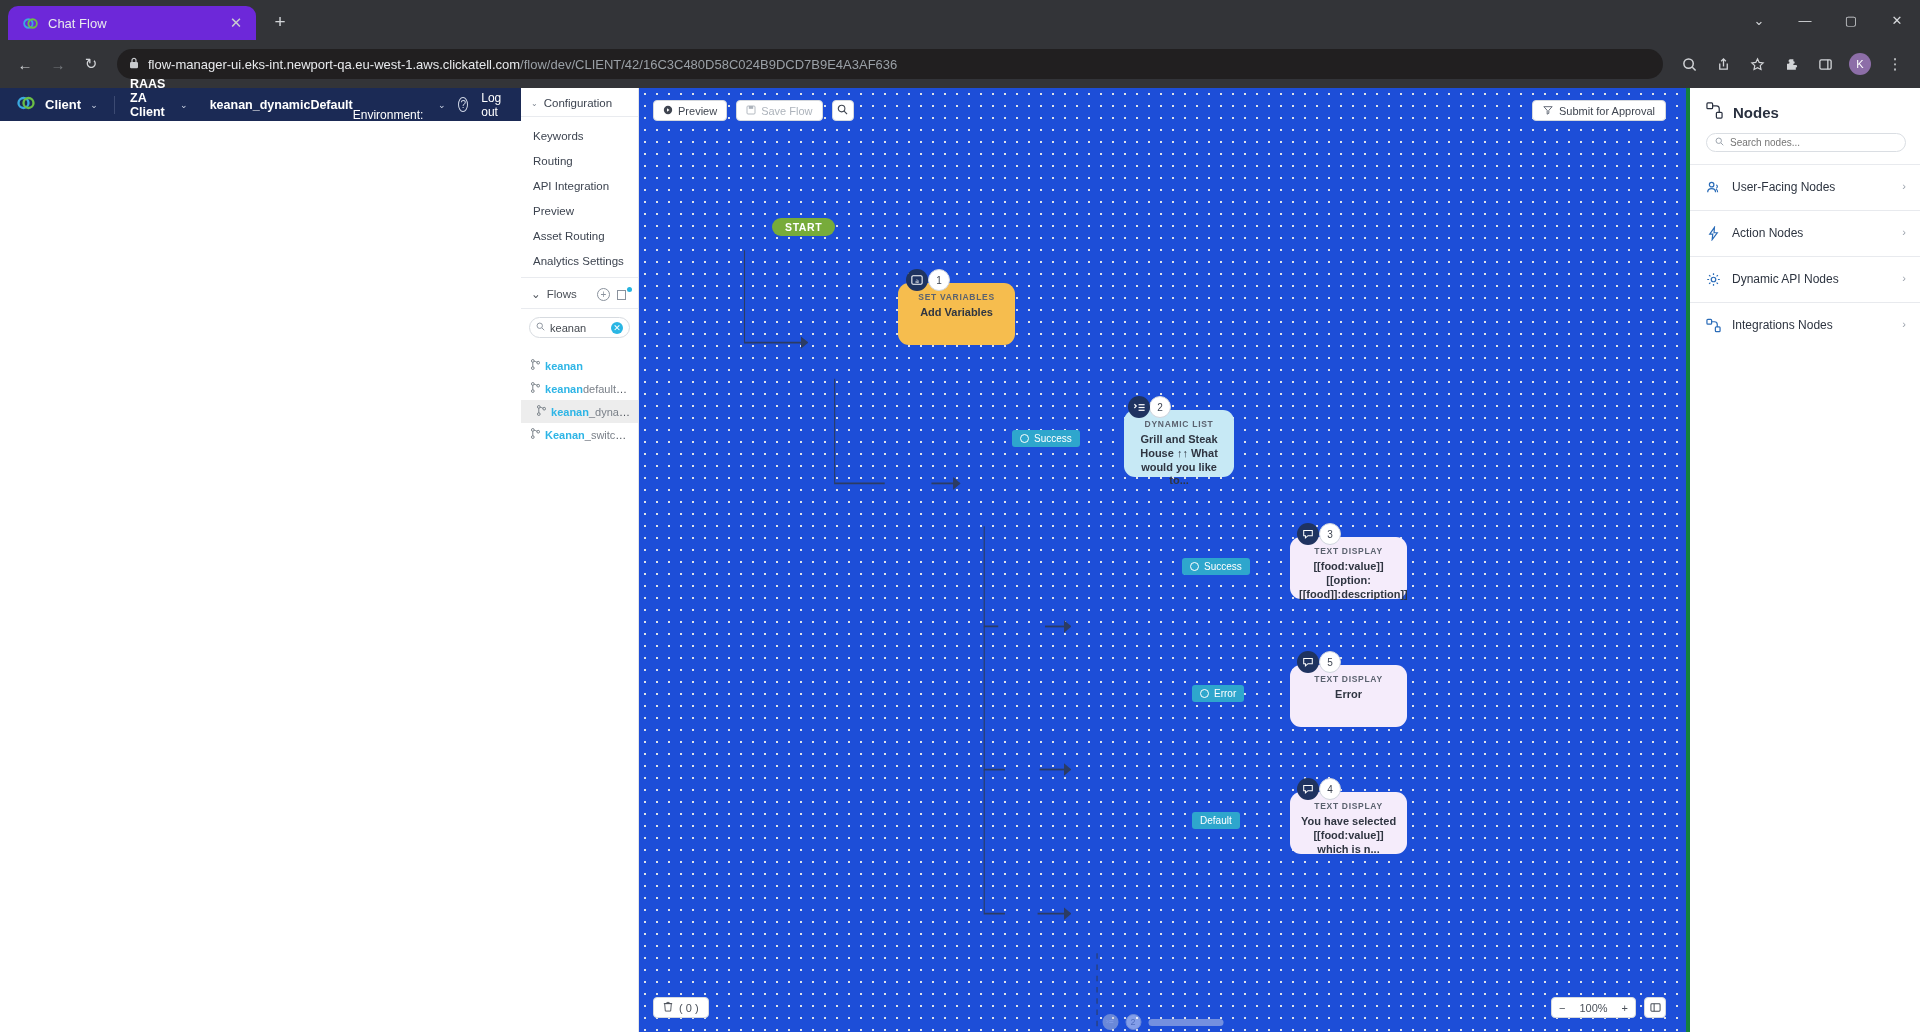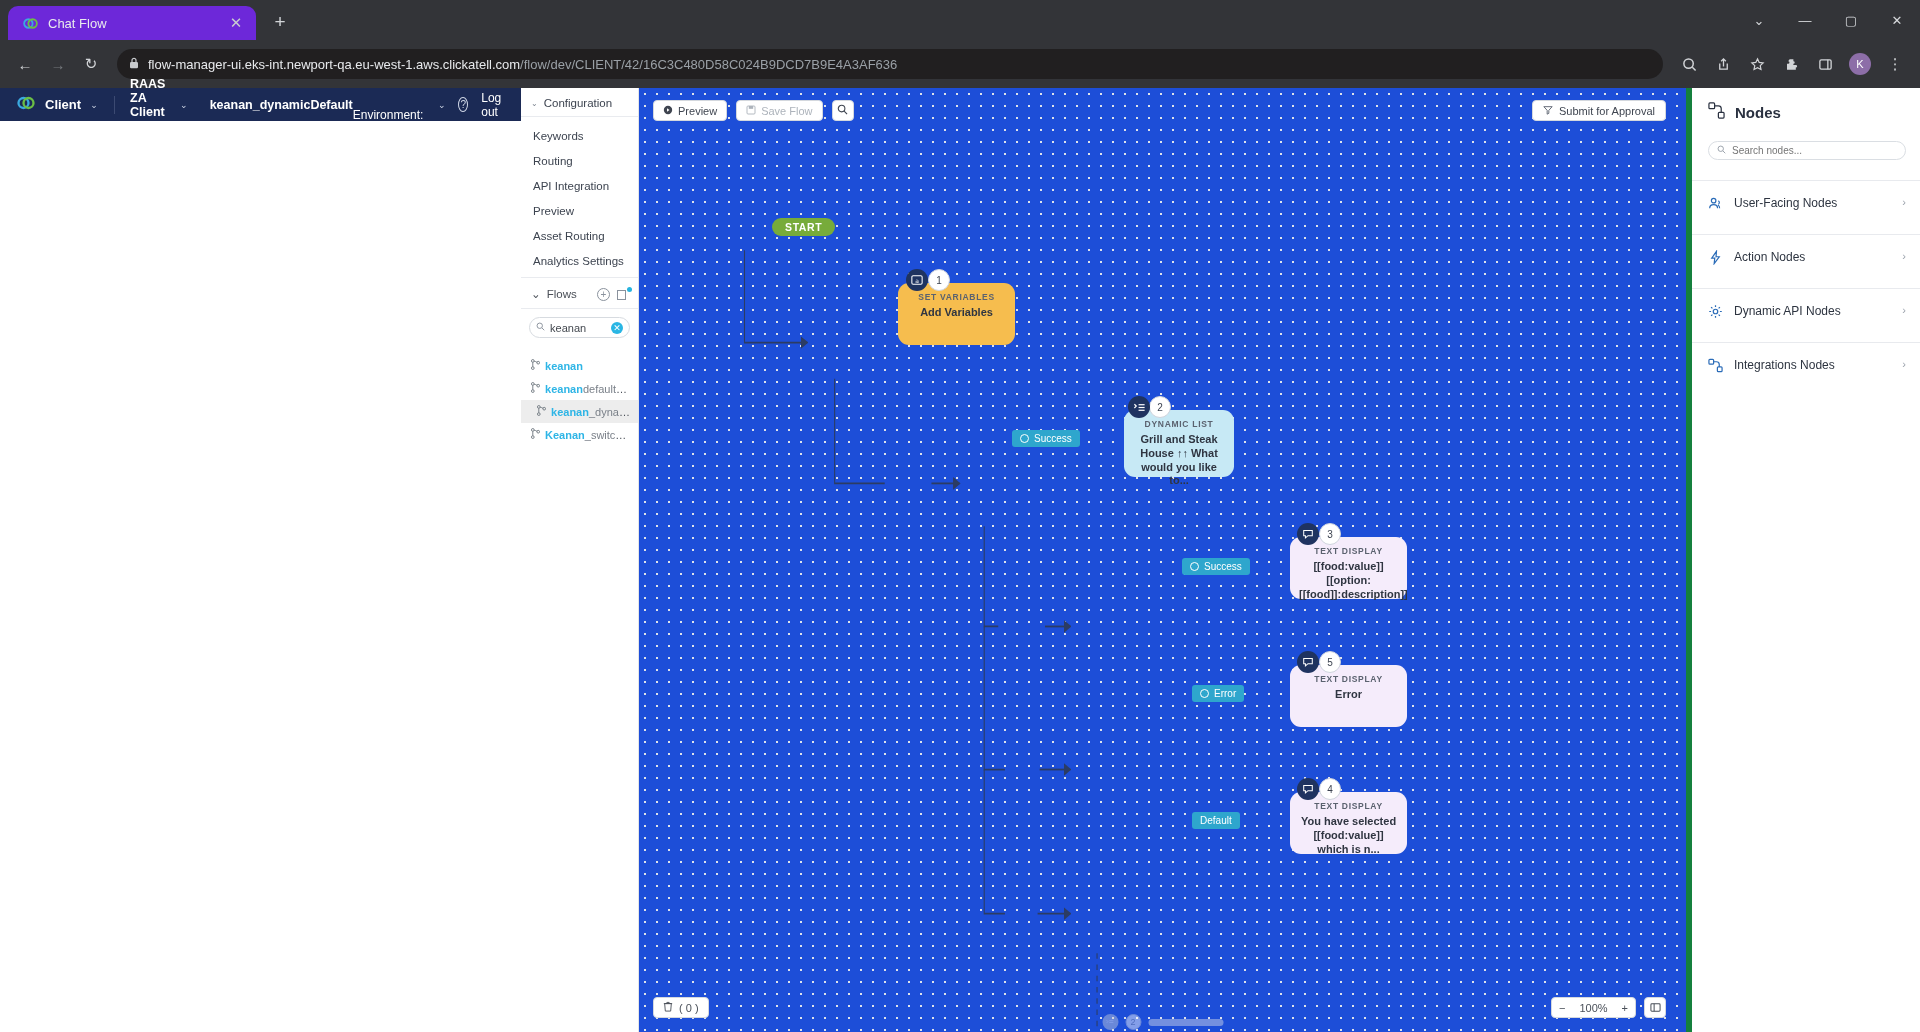--- a/index.html
+++ b/index.html
@@ -239,22 +239,22 @@
     font-size: 10px; display: flex; align-items: center; gap: 5px; padding: 0 8px;
     background: #2ea6cd; white-space: nowrap;
   }
   .edge-label .dot {
     width: 9px; height: 9px; border-radius: 50%; border: 1.4px solid #fff;
     display: block; flex: 0 0 9px;
   }
 
   
   .rightpanel {
-    width: 234px; flex: 0 0 234px; background: #fff; border-left: 6px solid #15803d;
-    display: flex; flex-direction: column; gap: 8px;
+    width: 234px; flex: 0 0 234px; background: #fff; border-left: 4px solid #15803d;
+    display: flex; flex-direction: column;
   }
   .rp-head { display: flex; align-items: center; gap: 10px; padding: 14px 14px 10px 16px; }
   .rp-title { font-size: 15px; color: #2a3140; font-weight: bold; }
   .rp-search { padding: 0 14px 12px 16px; }
   .rp-search-box {
     height: 19px; border: 1px solid #dadee3; border-radius: 10px; display: flex;
     align-items: center; gap: 6px; padding: 0 8px;
   }
   .rp-search-box .s-ico { color: #9aa1ab; font-size: 8px; }
   .rp-search-box input {

